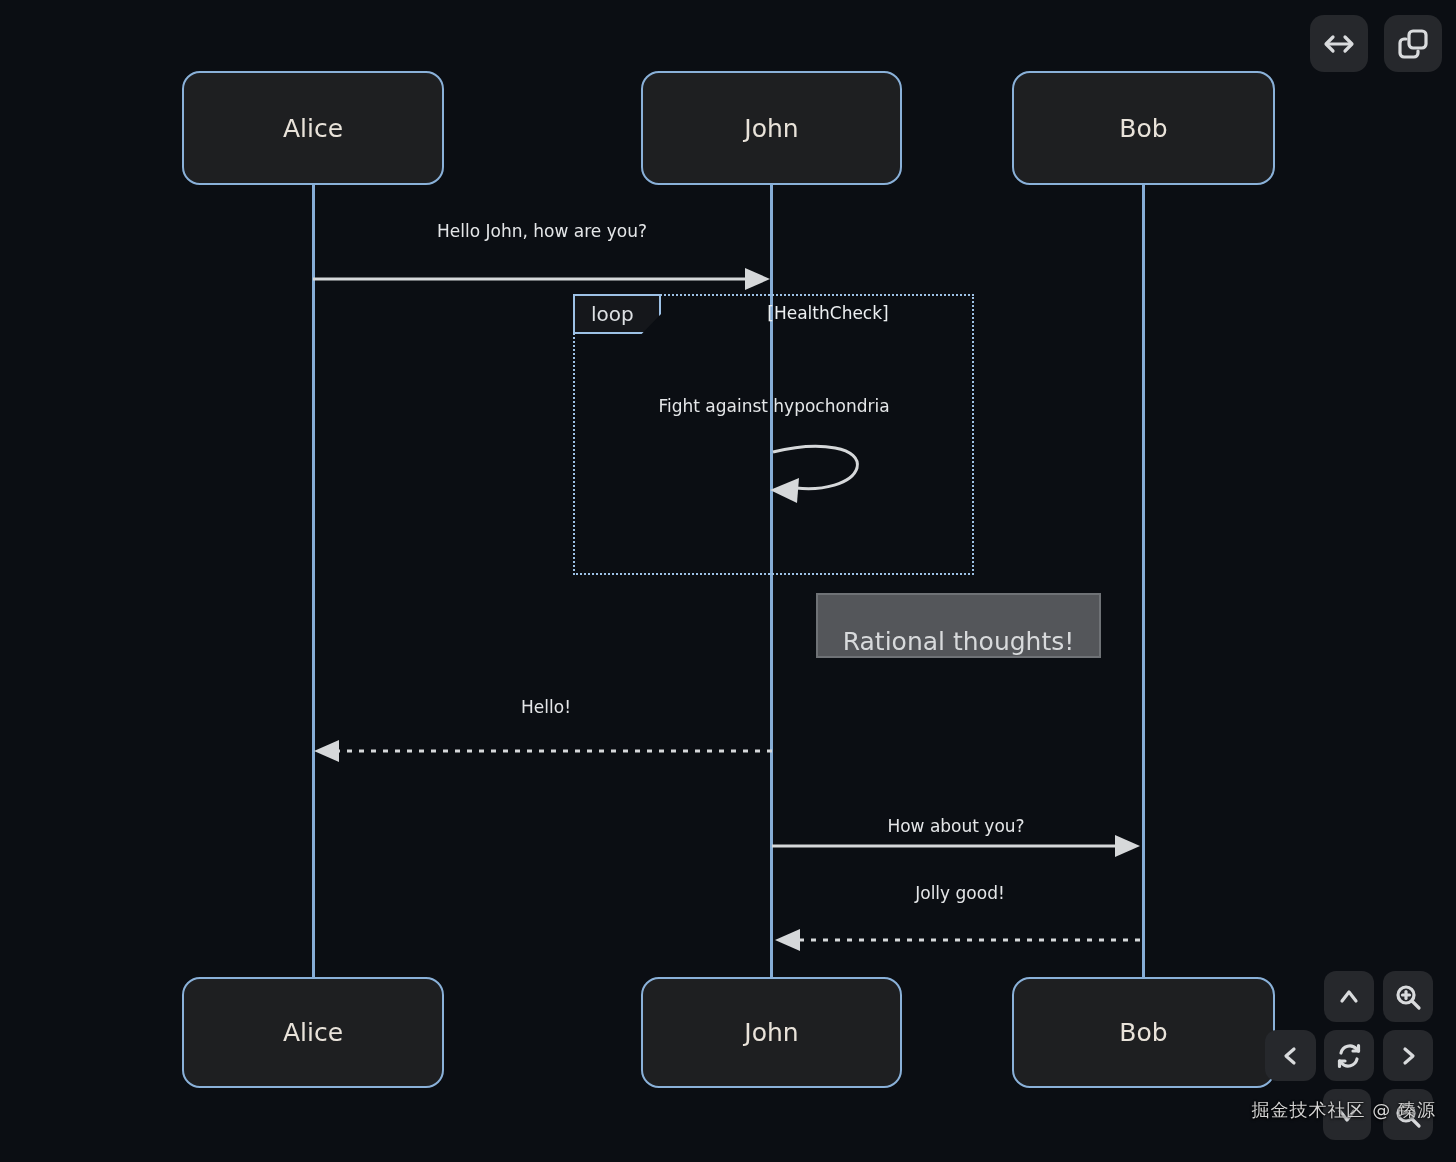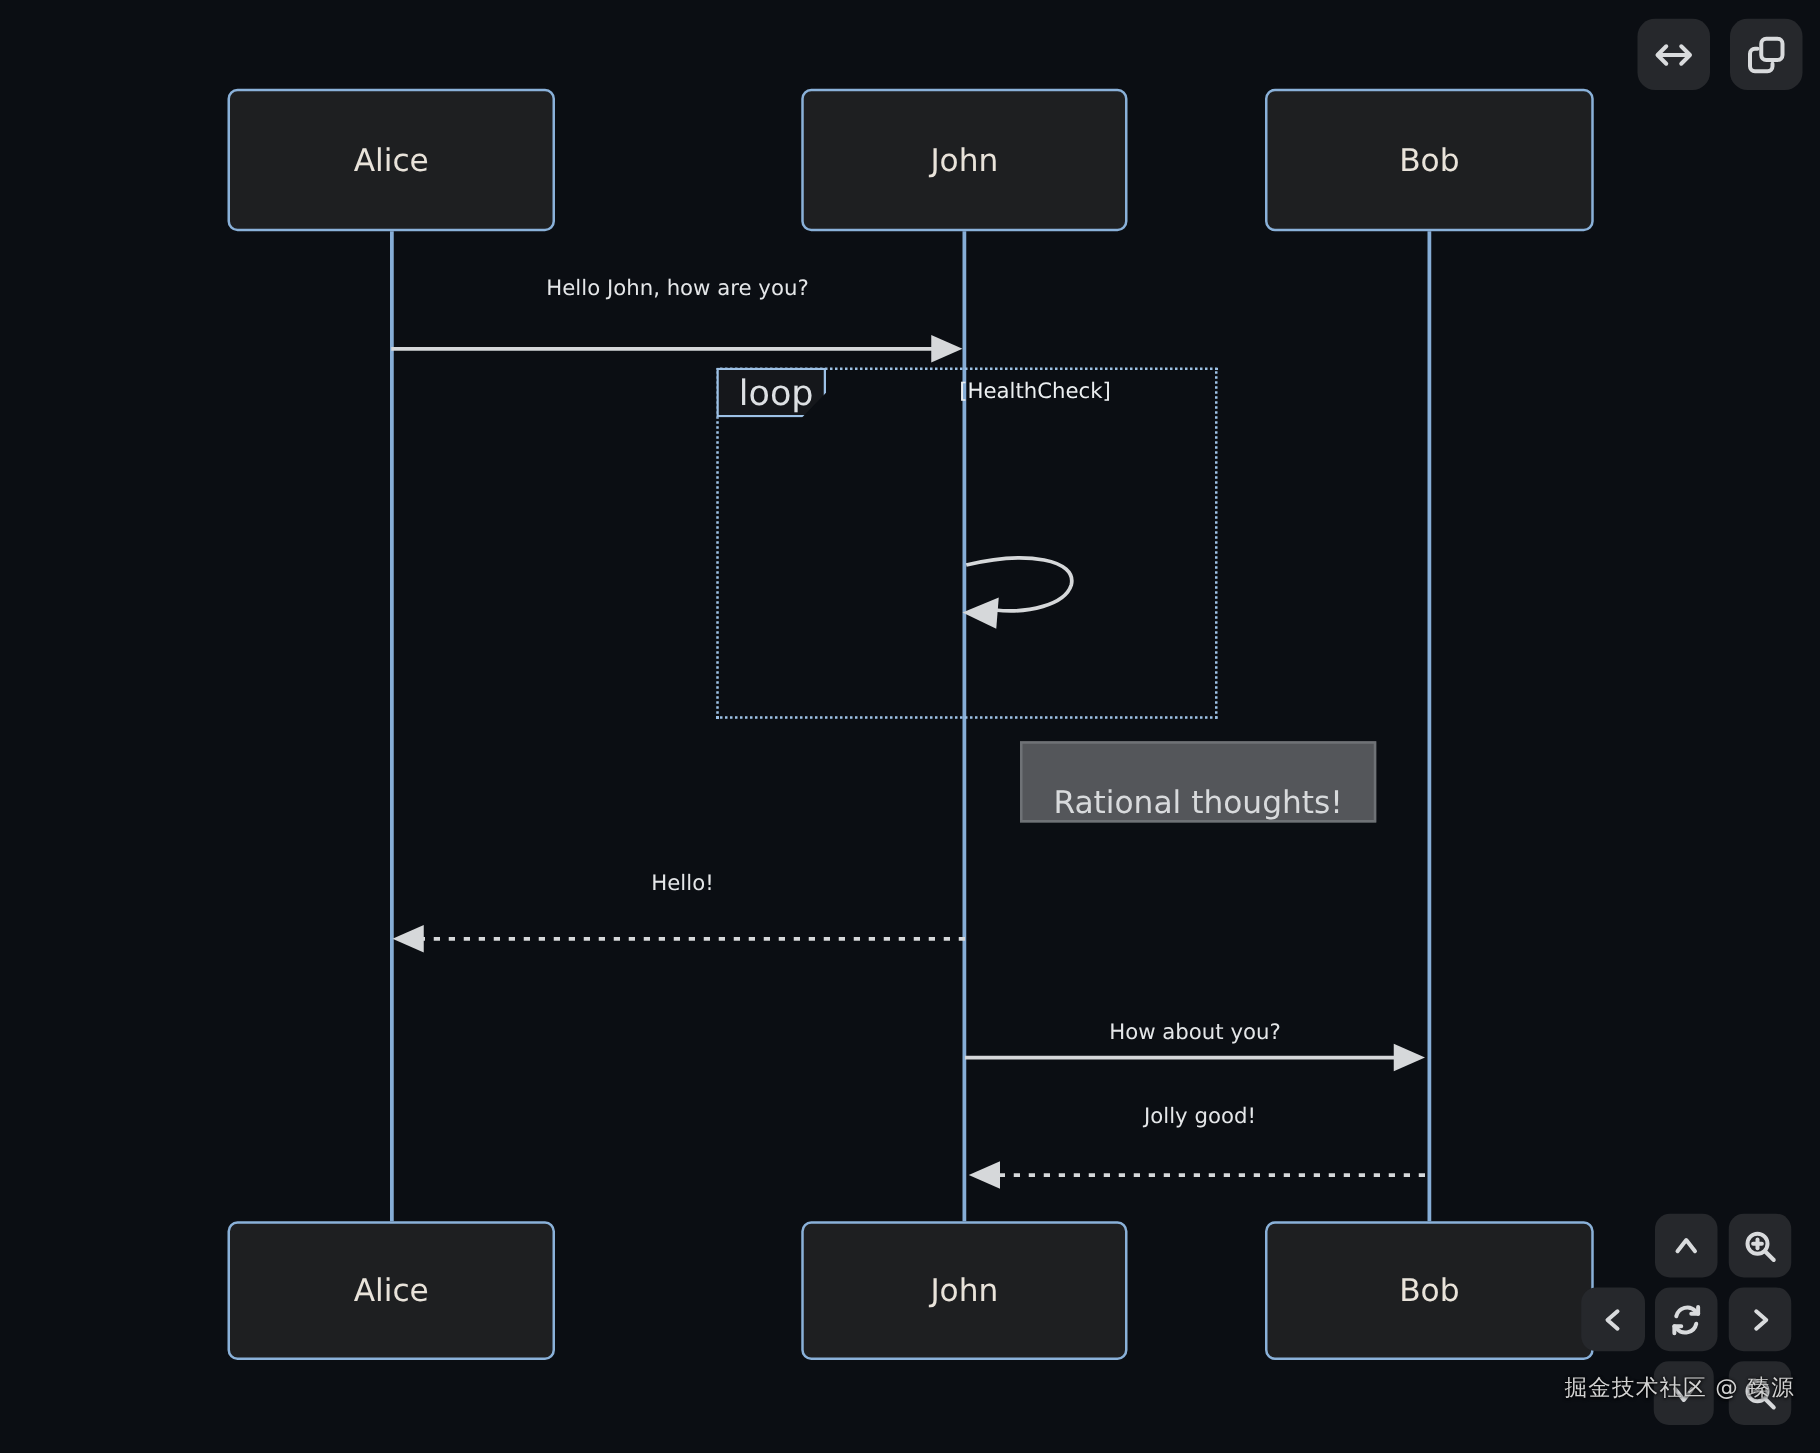--- a/index.html
+++ b/index.html
@@ -3,21 +3,21 @@
 <meta charset="utf-8">
 <style>
   html,body{margin:0;padding:0;background:#0b0e13;}
   .canvas{
     position:relative;width:1456px;height:1162px;overflow:hidden;
     background:#0b0e13;font-family:"DejaVu Sans","Liberation Sans",sans-serif;
   }
   
   .actor{
     position:absolute;box-sizing:border-box;height:114px;
-    background:#1e1f21;border:2px solid #8ab1d9;border-radius:8px;
+    background:#1e1f21;border:2px solid #8ab1d9;border-radius:18px;
     display:flex;align-items:center;justify-content:center;
     color:#e9e3da;font-size:25px;
   }
   .actor.bottom{height:111px;}
   
   .lifeline{position:absolute;top:185px;height:792px;width:3px;background:#86add6;}
   
   .msg-label{
     position:absolute;transform:translateX(-50%);white-space:nowrap;
     color:#e4e6e8;font-size:17px;
@@ -25,21 +25,21 @@
   
   .loop-box{
     position:absolute;left:573px;top:294px;width:401px;height:281px;
     border:2px dotted #9dc1e6;box-sizing:border-box;
   }
   .loop-label{
     position:absolute;left:-2px;top:-2px;width:88px;height:40px;
     background:#15171b;border:2px solid #9dc1e6;box-sizing:border-box;
     clip-path:polygon(0 0,100% 0,100% 50%,78% 100%,0 100%);
     display:flex;align-items:center;padding-left:16px;
-    color:#dde0e3;font-size:28px;
+    color:#dde0e3;font-size:20px;
   }
   .note{
     position:absolute;left:816px;top:593px;width:285px;height:65px;
     background:#54565a;border:2px solid #6f7276;box-sizing:border-box;
     display:flex;align-items:flex-end;justify-content:center;
     color:#d8dadc;font-size:25px;
   }
   
   .overlay{position:absolute;left:0;top:0;pointer-events:none;}
   .overlay line,.overlay path{stroke:#d6d8da;stroke-width:3;fill:none;}
@@ -109,20 +109,21 @@
 
   <div class="msg-label" style="left:542px;top:221px;">Hello John, how are you?</div>
   <div class="msg-label" style="left:546px;top:697px;">Hello!</div>
   <div class="msg-label" style="left:956px;top:816px;">How about you?</div>
   <div class="msg-label" style="left:960px;top:883px;">Jolly good!</div>
 
   <div class="loop-box">
     <div class="loop-label">loop</div>
   </div>
   <div class="msg-label" style="left:816px;top:303px;color:#eceff1;margin-left:12px;">[HealthCheck]</div>
+  <div class="msg-label" style="left:774px;top:396px;">Fight against hypochondria</div>
 
   <div class="note">
     <span>Rational thoughts!</span>
   </div>
 
   <div class="btn big" style="left:1310px;top:15px;">
     <svg width="34" height="34" viewBox="0 0 34 34">
       <line x1="5" y1="17" x2="29" y2="17"></line>
       <polyline points="11,10 4,17 11,24"></polyline>
       <polyline points="23,10 30,17 23,24"></polyline>

